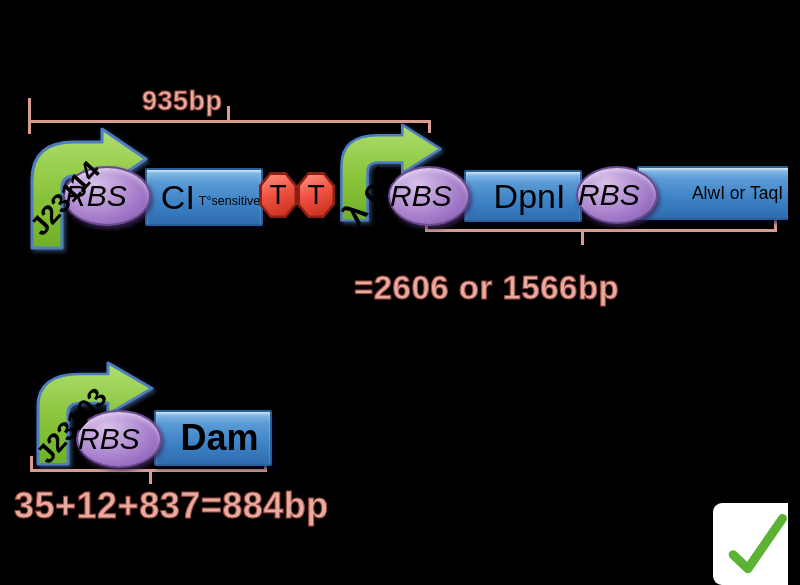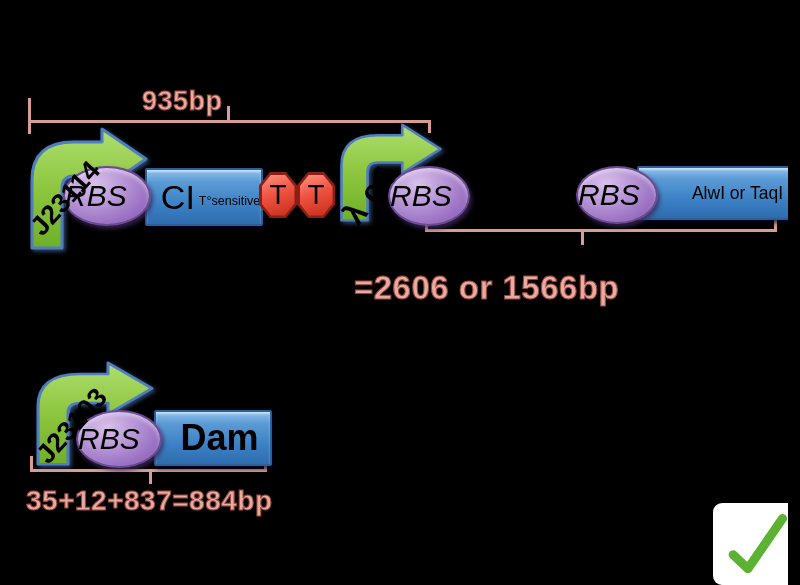--- a/index.html
+++ b/index.html
@@ -97,20 +97,23 @@
 
   <svg class="bent-arrow" style="left:338px;top:124px;width:106px;height:98px;" viewBox="0 0 122 122" preserveAspectRatio="none">
     <path d="M4,120 L4,52 Q4,14 46,14 L74,14 L74,1 L118,31 L74,61 L74,48 L46,48 Q34,48 34,60 L34,120 Z" fill="url(#grnGrad)" stroke="#4f7dc0" stroke-width="3" stroke-linejoin="round"></path>
   </svg>
   <div class="promoter-label" style="left:350px;top:202px;font-size:32px;letter-spacing:9px;transform:rotate(-52deg);">λcI</div>
 
   <div class="rbs" style="left:388px;top:166px;width:78px;height:56px;">
     <span>RBS</span>
   </div>
 
+  <div class="gene" style="left:464px;top:170px;width:114px;height:48px;">
+    <span class="big">DpnI</span>
+  </div>
 
   <div class="rbs" style="left:576px;top:166px;width:78px;height:54px;">
     <span>RBS</span>
   </div>
 
   <div class="gene" style="left:637px;top:166px;width:120px;height:50px;padding-left:32px;">
     <span class="big" style="font-size:17.5px;">AlwI or TaqI</span>
   </div>
 
   <div class="hline" style="left:425px;top:229px;width:352px;"></div>
@@ -129,21 +132,21 @@
   </div>
 
   <div class="gene" style="left:154px;top:410px;width:114px;height:52px;">
     <span class="big" style="font-size:36px;font-weight:bold;">Dam</span>
   </div>
 
   <div class="hline" style="left:30px;top:469px;width:237px;"></div>
   <div class="vtick" style="left:30px;top:456px;height:15px;"></div>
   <div class="vtick" style="left:264px;top:456px;height:15px;"></div>
   <div class="vtick" style="left:149px;top:469px;height:15px;"></div>
-  <div class="salmon-text" style="left:26px;top:485px;font-size:28px;">35+12+837=884bp</div>
+  <div class="salmon-text" style="left:14px;top:485px;font-size:36px;">35+12+837=884bp</div>
 
   <div class="check-card">
     <svg width="74" height="72" viewBox="0 0 90 86">
       <path d="M16,56 L34,73 L76,12" fill="none" stroke="#5cb233" stroke-width="11" stroke-linecap="round" stroke-linejoin="round"></path>
     </svg>
   </div>
 
 </div>
 
 </body></html>

